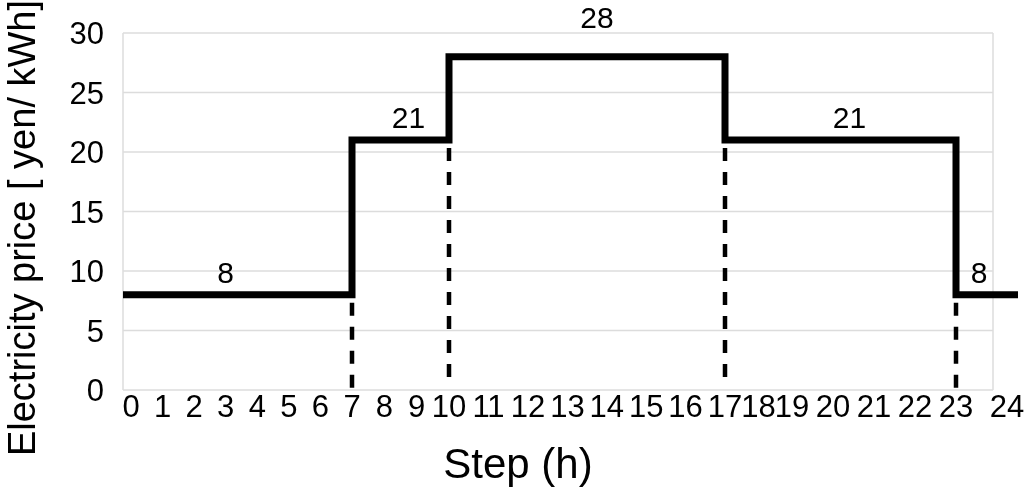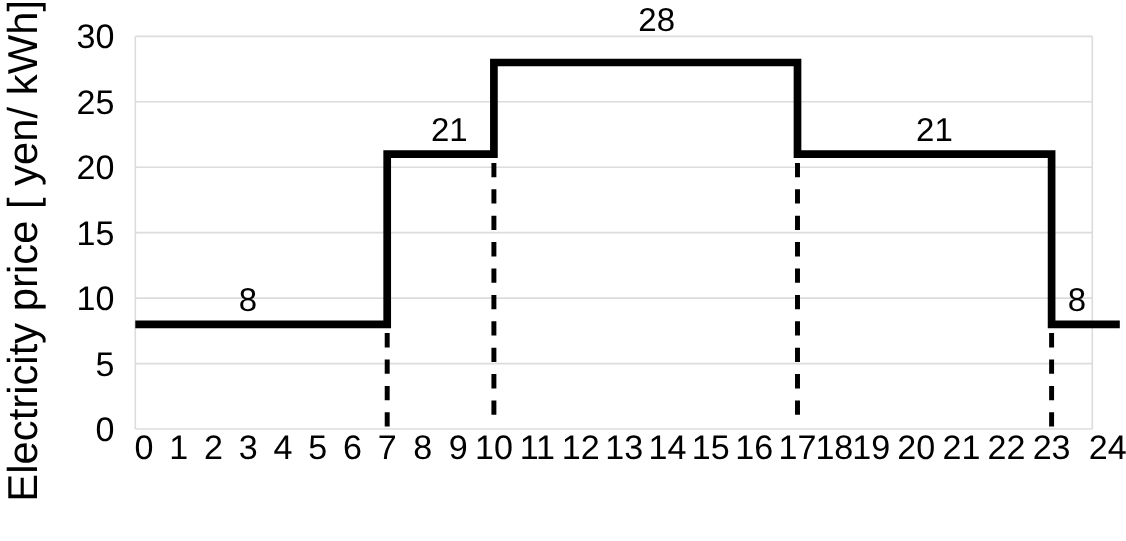--- a/index.html
+++ b/index.html
@@ -82,13 +82,14 @@
       <line x1="725" y1="148.10000000000002" x2="725" y2="388" stroke="#000000" stroke-width="4.5" stroke-dasharray="13 11"></line>
       <line x1="956" y1="302.8" x2="956" y2="388" stroke="#000000" stroke-width="4.5" stroke-dasharray="13 11"></line>
       <path d="M123 294.8 H352.0 V140.1 H449.0 V56.8 H725.0 V140.1 H956.0 V294.8 H1018.0" fill="none" stroke="#000000" stroke-width="7" stroke-linejoin="miter" stroke-linecap="butt"></path>
       <text x="225.5" y="282.8" text-anchor="middle" font-size="30" fill="#000000">8</text>
       <text x="408.5" y="128.1" text-anchor="middle" font-size="30" fill="#000000">21</text>
       <text x="597.0" y="27.8" text-anchor="middle" font-size="30" fill="#000000">28</text>
       <text x="849.5" y="128.1" text-anchor="middle" font-size="30" fill="#000000">21</text>
       <text x="979.0" y="282.8" text-anchor="middle" font-size="30" fill="#000000">8</text>
     </svg>
   <div class="ytitle">Electricity price [ yen/ kWh]</div>
+  <div class="xtitle">Step (h)</div>
 </div>
 
 </body></html>

